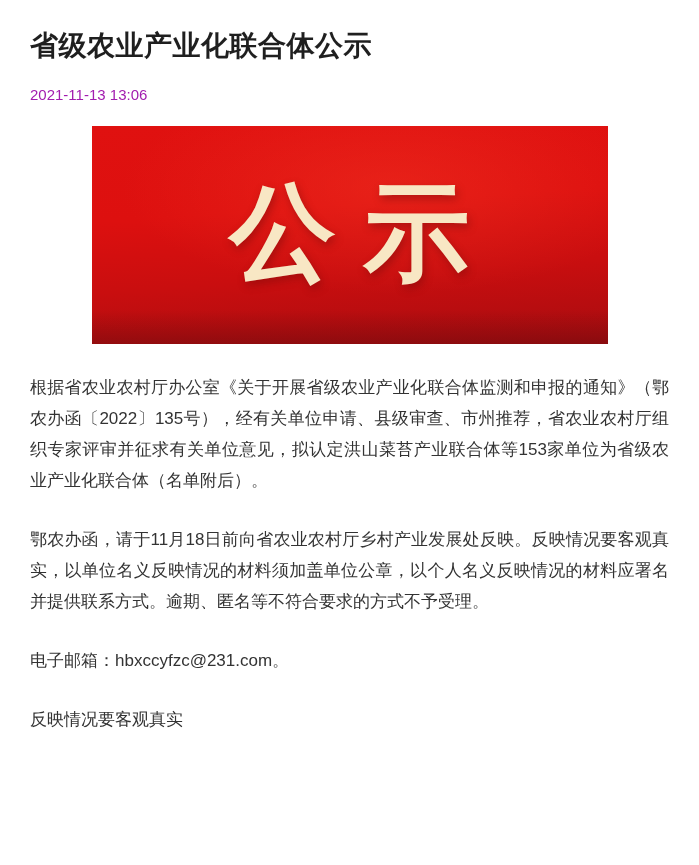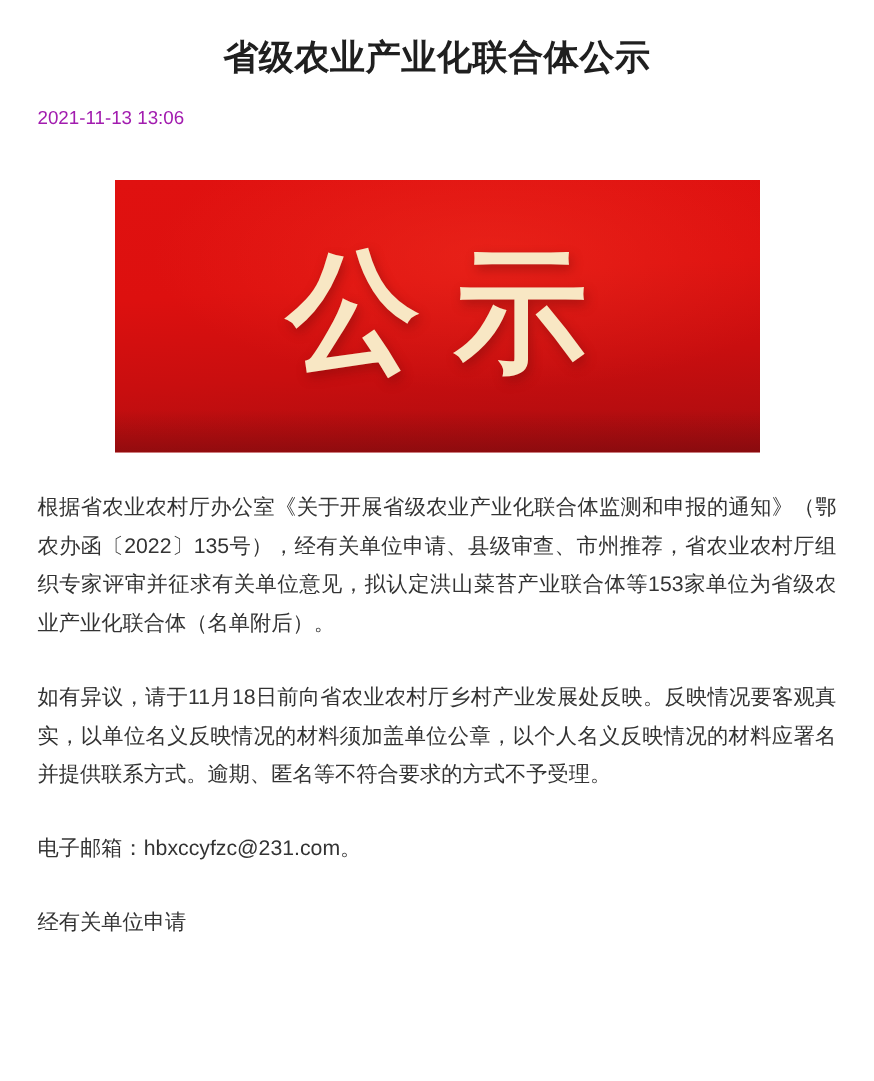--- a/index.html
+++ b/index.html
@@ -21,33 +21,32 @@
     background: #ffffff;
   }
   .article-title {
     margin: 0;
     padding-top: 30px;
     font-size: 28px;
     line-height: 32px;
     font-weight: 700;
     color: #1f1f1f;
     letter-spacing: 0.5px;
-    text-align: center;
   }
   .pub-time {
     margin-top: 24px;
     font-size: 15px;
     line-height: 18px;
     color: #a21caf;
   }
   .banner {
     position: relative;
     width: 516px;
     height: 218px;
-    margin: 40px auto 0;
+    margin: 22px auto 0;
     overflow: hidden;
     background:
       radial-gradient(90% 85% at 58% 28%, rgba(255,72,46,0.30) 0%, rgba(255,72,46,0) 58%),
       linear-gradient(176deg, #e01110 0%, #dd100f 38%, #c90e0f 66%, #a70c10 100%);
     text-decoration: underline;
   }
   .banner-shade {
     position: absolute;
     left: 0;
     right: 0;
@@ -87,18 +86,18 @@
 
   <div class="pub-time">2021-11-13 13:06</div>
 
   <div class="banner">
     <span class="banner-caption">公示</span>
     <div class="banner-shade"></div>
   </div>
 
   <div class="article-body">
     <p>根据省农业农村厅办公室《关于开展省级农业产业化联合体监测和申报的通知》（鄂农办函〔2022〕135号），经有关单位申请、县级审查、市州推荐，省农业农村厅组织专家评审并征求有关单位意见，拟认定洪山菜苔产业联合体等153家单位为省级农业产业化联合体（名单附后）。</p>
-    <p>如有异议，请于11月18日前向省农业农村厅乡村产业发展处反映。反映情况要客观真实，以单位名义反映情况的材料须加盖单位公章，以个人名义反映情况的材料应署名并提供联系方式。逾期、匿名等不符合要求的方式不予受理。</p>
+    <p>鄂农办函，请于11月18日前向省农业农村厅乡村产业发展处反映。反映情况要客观真实，以单位名义反映情况的材料须加盖单位公章，以个人名义反映情况的材料应署名并提供联系方式。逾期、匿名等不符合要求的方式不予受理。</p>
     <p>电子邮箱：hbxccyfzc@231.com。</p>
-    <p>经有关单位申请</p>
+    <p>反映情况要客观真实</p>
   </div>
 
 </div>
 
 </body></html>

